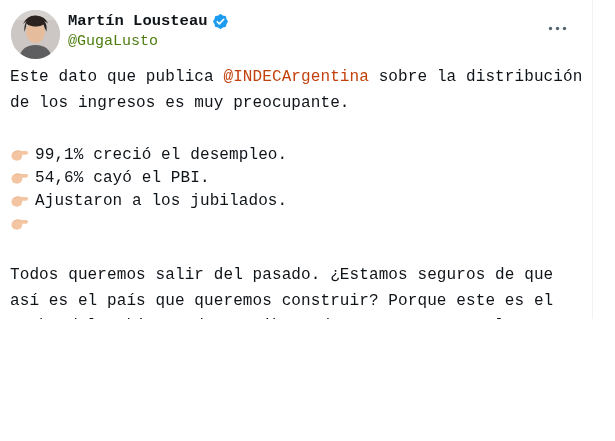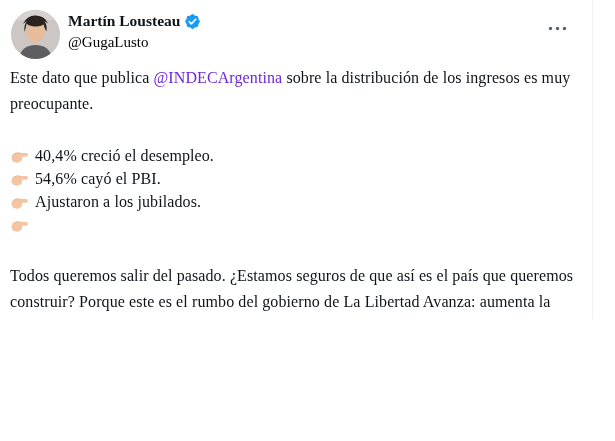--- a/index.html
+++ b/index.html
@@ -3,21 +3,21 @@
 <meta charset="utf-8">
 <style>
   html, body { margin: 0; padding: 0; background: #ffffff; }
   * { box-sizing: border-box; }
   .page {
     position: relative;
     width: 615px;
     height: 319px;
     background: #ffffff;
     overflow: hidden;
-    font-family: Liberation Serif, serif;
+    font-family: Liberation Mono, monospace;
     color: #0f1419;
   }
   .card-right-border {
     position: absolute;
     left: 592px; top: 0; bottom: 0;
     width: 1px;
     background: #eff3f4;
   }
   
   .tweet-header { position: absolute; left: 11px; top: 10px; right: 20px; height: 50px; }
@@ -35,21 +35,21 @@
   .display-name {
     font-size: 15.5px;
     font-weight: 700;
     color: #0f1419;
     line-height: 20px;
     cursor: pointer;
   }
   .verified { display: inline-flex; margin-top: 1px; }
   .handle {
     font-size: 15px;
-    color: #000000;
+    color: #4d7c0f;
     line-height: 20px;
     margin-top: 1px;
     cursor: pointer;
   }
   .more-btn {
     position: absolute; right: 26px; top: 6px;
     width: 24px; height: 24px;
     display: flex; align-items: center; justify-content: center;
     border-radius: 50%;
     cursor: pointer;
@@ -58,21 +58,21 @@
   .tweet-body {
     position: absolute;
     left: 10px; top: 65px;
     width: 578px;
     font-size: 16px;
     line-height: 25.5px;
     color: #0f1419;
     letter-spacing: 0.1px;
   }
   .para { margin: 0; }
-  .mention { color: #6d28d9; text-decoration: none; cursor: pointer; }
+  .mention { color: #c2410c; text-decoration: none; cursor: pointer; }
   .bullets { margin-top: 28px; }
   .bullet-line { line-height: 23px; }
   .emoji {
     display: inline-block;
     width: 19px; height: 19px;
     vertical-align: -4px;
     margin-right: 6px;
   }
   .emoji svg { display: block; overflow: visible; }
   .closing { margin-top: 27px; }
@@ -129,21 +129,21 @@
   <div class="tweet-body">
 
     <p class="para"><span>Este dato que publica </span><a class="mention">@INDECArgentina</a><span> sobre la distribución de los ingresos es muy preocupante.</span></p>
 
     <div class="bullets">
       <div class="bullet-line">
         <span class="emoji"><svg width="19" height="19" viewBox="0 0 20 20">
               <rect x="7.5" y="7.4" width="11.5" height="3.8" rx="1.9" fill="#f3c5a2"></rect>
               <ellipse cx="7.2" cy="12.3" rx="5.7" ry="5.2" fill="#f3c5a2"></ellipse>
               <path d="M4.5 8.5 q3 -2.5 6.5 -1" stroke="#eab58c" stroke-width="1" fill="none" stroke-linecap="round"></path>
-            </svg></span><span>40,4% creció el desempleo.</span>
+            </svg></span><span>99,1% creció el desempleo.</span>
       </div>
       <div class="bullet-line">
         <span class="emoji"><svg width="19" height="19" viewBox="0 0 20 20">
               <rect x="7.5" y="7.4" width="11.5" height="3.8" rx="1.9" fill="#f3c5a2"></rect>
               <ellipse cx="7.2" cy="12.3" rx="5.7" ry="5.2" fill="#f3c5a2"></ellipse>
               <path d="M4.5 8.5 q3 -2.5 6.5 -1" stroke="#eab58c" stroke-width="1" fill="none" stroke-linecap="round"></path>
             </svg></span><span>54,6% cayó el PBI.</span>
       </div>
       <div class="bullet-line">
         <span class="emoji"><svg width="19" height="19" viewBox="0 0 20 20">

